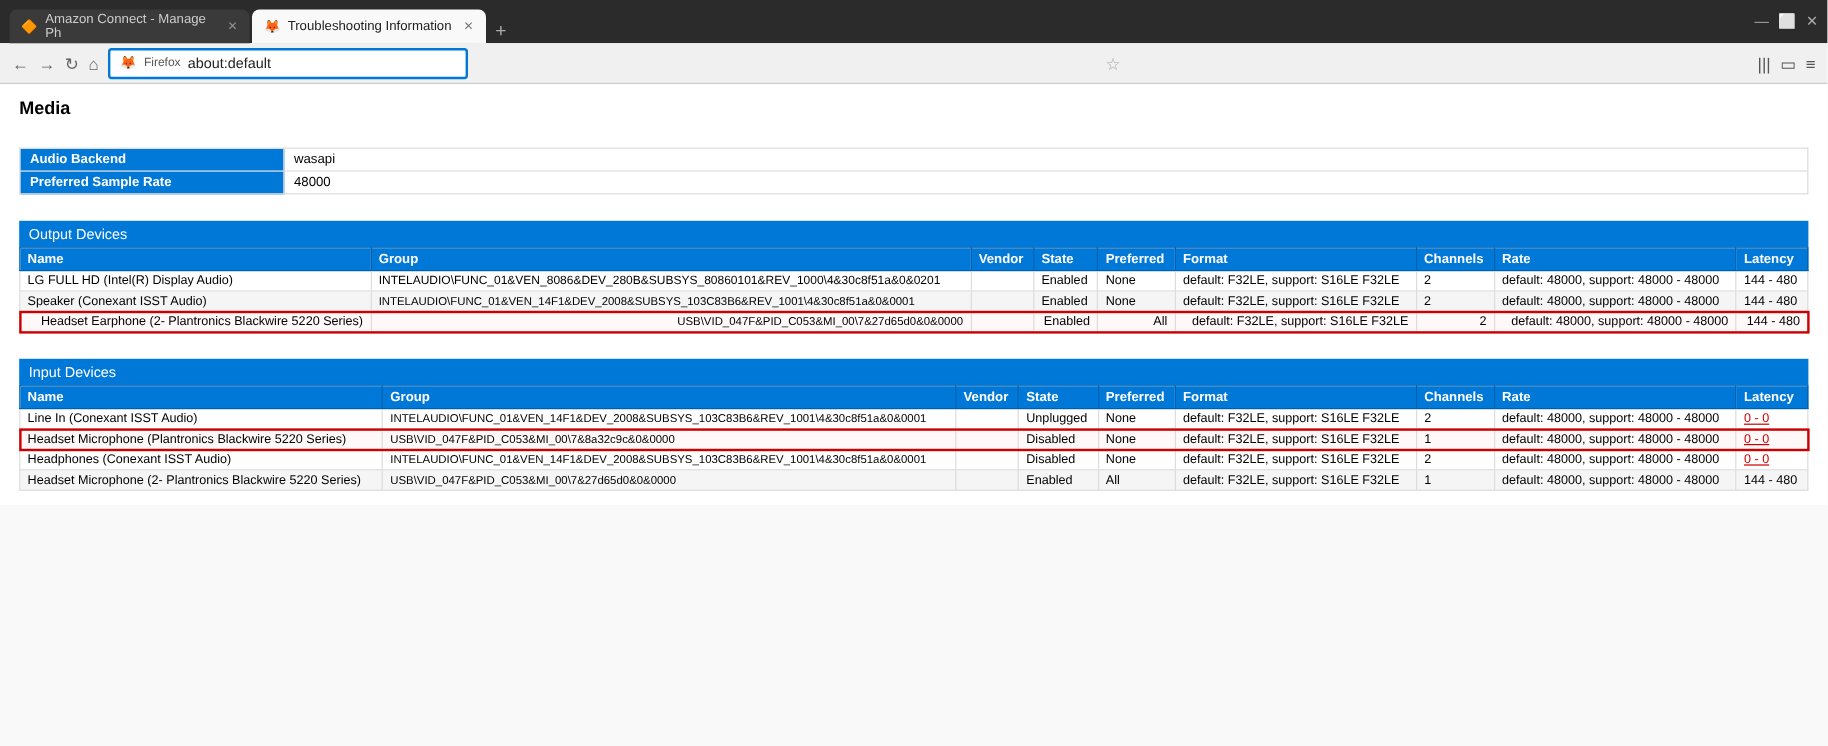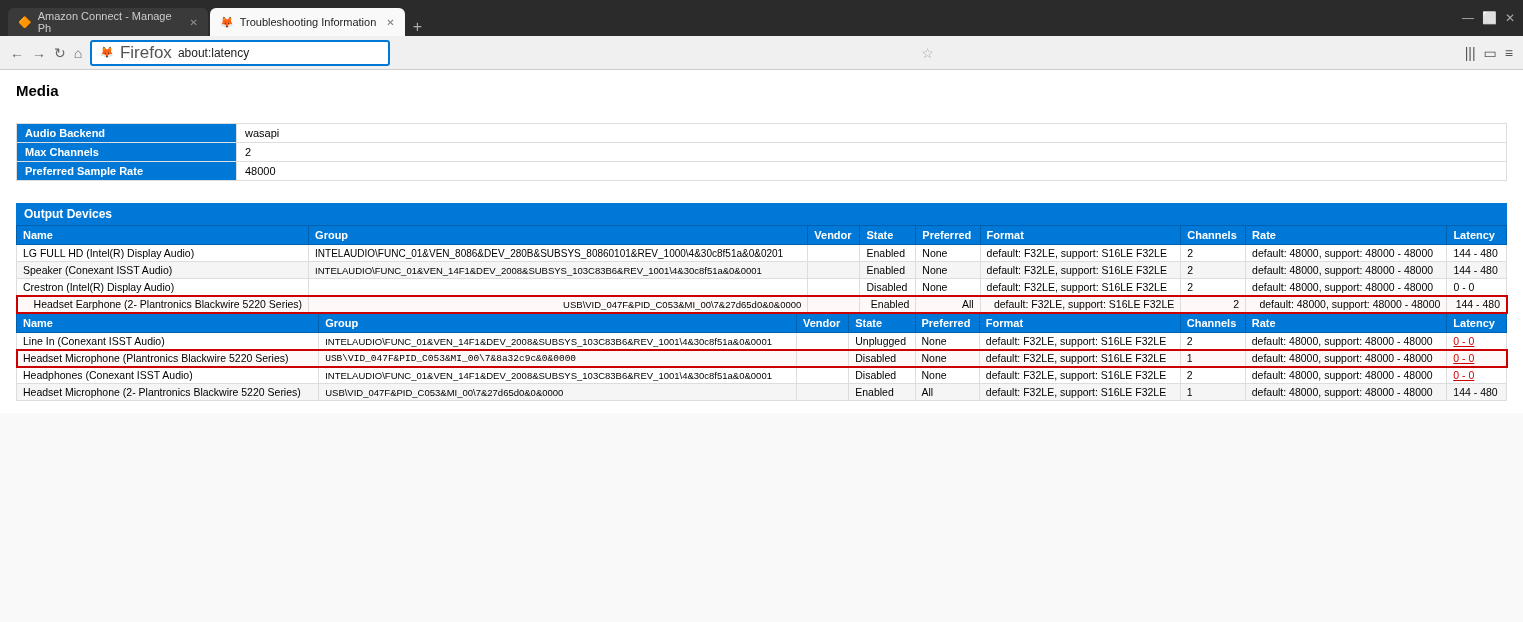--- a/index.html
+++ b/index.html
@@ -77,21 +77,21 @@
       background: white;
       border: 2px solid #0078d7;
       border-radius: 3px;
       padding: 2px 8px;
       gap: 6px;
       min-width: 300px;
       height: 26px;
     }
     .firefox-label {
       color: #555;
-      font-size: 17px;
+      font-size: 10px;
     }
     .address-text {
       font-size: 12px;
       color: #222;
     }
     .star-icon {
       margin-left: auto;
       color: #aaa;
       font-size: 14px;
     }
@@ -131,21 +131,21 @@
       background: #0078d7;
       color: white;
       font-weight: bold;
       width: 220px;
     }
 
     
     .device-section-header {
       background: #0078d7;
       color: white;
-      font-weight: bold;
+      font-weight: normal;
       font-size: 12px;
       padding: 4px 8px;
       margin: 22px 0 0 0;
     }
 
     
     .device-table {
       width: 100%;
       border-collapse: collapse;
       margin-bottom: 0;
@@ -201,43 +201,39 @@
 </div>
 
 <div class="address-bar-row">
   <span class="nav-btn">←</span>
   <span class="nav-btn">→</span>
   <span class="nav-btn">↻</span>
   <span class="nav-btn">⌂</span>
   <div class="address-bar-box">
     <span>🦊</span>
     <span class="firefox-label">Firefox</span>
-    <span class="address-text">about:latency</span>
+    <span class="address-text">about:default</span>
   </div>
   <span class="star-icon">☆</span>
   <div class="toolbar-icons">
     <span>|||</span>
     <span>▭</span>
     <span>≡</span>
   </div>
 </div>
 
 <div class="page-content">
 
   <div class="section-title">Media</div>
 
   <table class="media-info-table">
     <tbody id="media-info-body">
         <tr>
           <td>Audio Backend</td>
           <td>wasapi</td>
-        </tr>
-        <tr>
-          <td>Max Channels</td>
-          <td>2</td>
         </tr>
         <tr>
           <td>Preferred Sample Rate</td>
           <td>48000</td>
         </tr>
       </tbody>
   </table>
 
   <div class="device-section-header">Output Devices</div>
   <table class="device-table">
@@ -269,46 +265,36 @@
         <tr>
           <td>Speaker (Conexant ISST Audio)</td>
           <td style="font-size: 9.5px;">INTELAUDIO\FUNC_01&amp;VEN_14F1&amp;DEV_2008&amp;SUBSYS_103C83B6&amp;REV_1001\4&amp;30c8f51a&amp;0&amp;0001</td>
           <td></td>
           <td>Enabled</td>
           <td>None</td>
           <td>default: F32LE, support: S16LE F32LE</td>
           <td>2</td>
           <td>default: 48000, support: 48000 - 48000</td>
           <td>144 - 480</td>
-        </tr>
-        <tr>
-          <td>Crestron (Intel(R) Display Audio)</td>
-          <td></td>
-          <td></td>
-          <td>Disabled</td>
-          <td>None</td>
-          <td>default: F32LE, support: S16LE F32LE</td>
-          <td>2</td>
-          <td>default: 48000, support: 48000 - 48000</td>
-          <td>0 - 0</td>
         </tr>
         <tr style="outline: rgb(204, 0, 0) solid 2px; outline-offset: -1px; text-align: right;">
           <td style="background: rgb(255, 248, 248);">Headset Earphone (2- Plantronics Blackwire 5220 Series)</td>
           <td style="font-size: 9.5px; background: rgb(255, 248, 248);">USB\VID_047F&amp;PID_C053&amp;MI_00\7&amp;27d65d0&amp;0&amp;0000</td>
           <td style="background: rgb(255, 248, 248);"></td>
           <td style="background: rgb(255, 248, 248);">Enabled</td>
           <td style="background: rgb(255, 248, 248);">All</td>
           <td style="background: rgb(255, 248, 248);">default: F32LE, support: S16LE F32LE</td>
           <td style="background: rgb(255, 248, 248);">2</td>
           <td style="background: rgb(255, 248, 248);">default: 48000, support: 48000 - 48000</td>
           <td style="background: rgb(255, 248, 248);">144 - 480</td>
         </tr>
       </tbody>
   </table>
 
+  <div class="device-section-header">Input Devices</div>
   <table class="device-table">
     <thead id="input-thead">
         <tr>
           <th>Name</th>
           <th>Group</th>
           <th>Vendor</th>
           <th>State</th>
           <th>Preferred</th>
           <th>Format</th>
           <th>Channels</th>
@@ -323,21 +309,21 @@
           <td></td>
           <td>Unplugged</td>
           <td>None</td>
           <td>default: F32LE, support: S16LE F32LE</td>
           <td>2</td>
           <td>default: 48000, support: 48000 - 48000</td>
           <td><span class="red-link">0 - 0</span></td>
         </tr>
         <tr style="outline: rgb(204, 0, 0) solid 2px; outline-offset: -1px;">
           <td style="background: rgb(255, 248, 248);">Headset Microphone (Plantronics Blackwire 5220 Series)</td>
-          <td style="font-size: 9.5px; background: rgb(255, 248, 248); font-family: Liberation Mono, monospace;">USB\VID_047F&amp;PID_C053&amp;MI_00\7&amp;8a32c9c&amp;0&amp;0000</td>
+          <td style="font-size: 9.5px; background: rgb(255, 248, 248);">USB\VID_047F&amp;PID_C053&amp;MI_00\7&amp;8a32c9c&amp;0&amp;0000</td>
           <td style="background: rgb(255, 248, 248);"></td>
           <td style="background: rgb(255, 248, 248);">Disabled</td>
           <td style="background: rgb(255, 248, 248);">None</td>
           <td style="background: rgb(255, 248, 248);">default: F32LE, support: S16LE F32LE</td>
           <td style="background: rgb(255, 248, 248);">1</td>
           <td style="background: rgb(255, 248, 248);">default: 48000, support: 48000 - 48000</td>
           <td style="background: rgb(255, 248, 248);"><span class="red-link">0 - 0</span></td>
         </tr>
         <tr>
           <td>Headphones (Conexant ISST Audio)</td>

